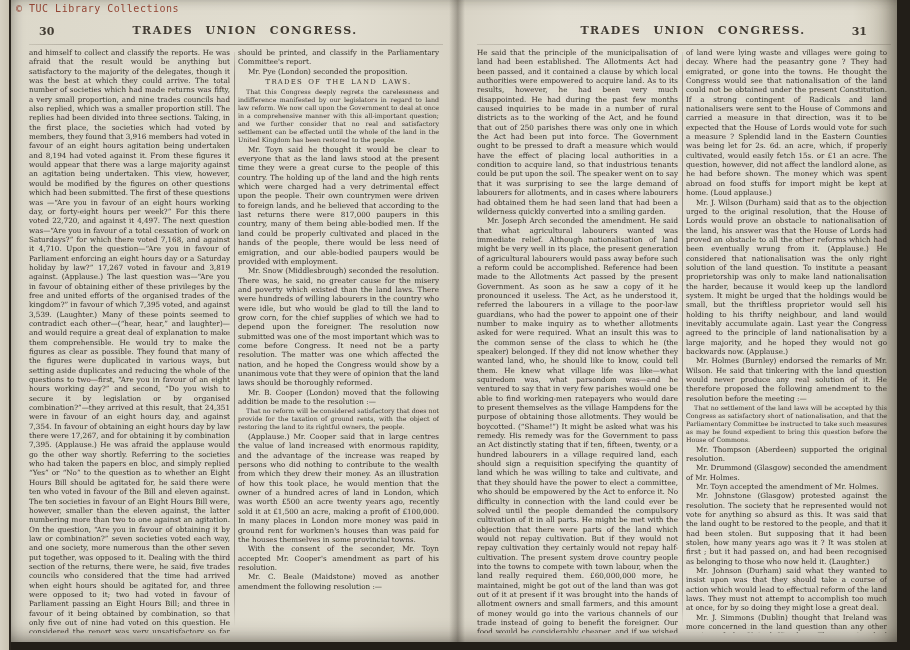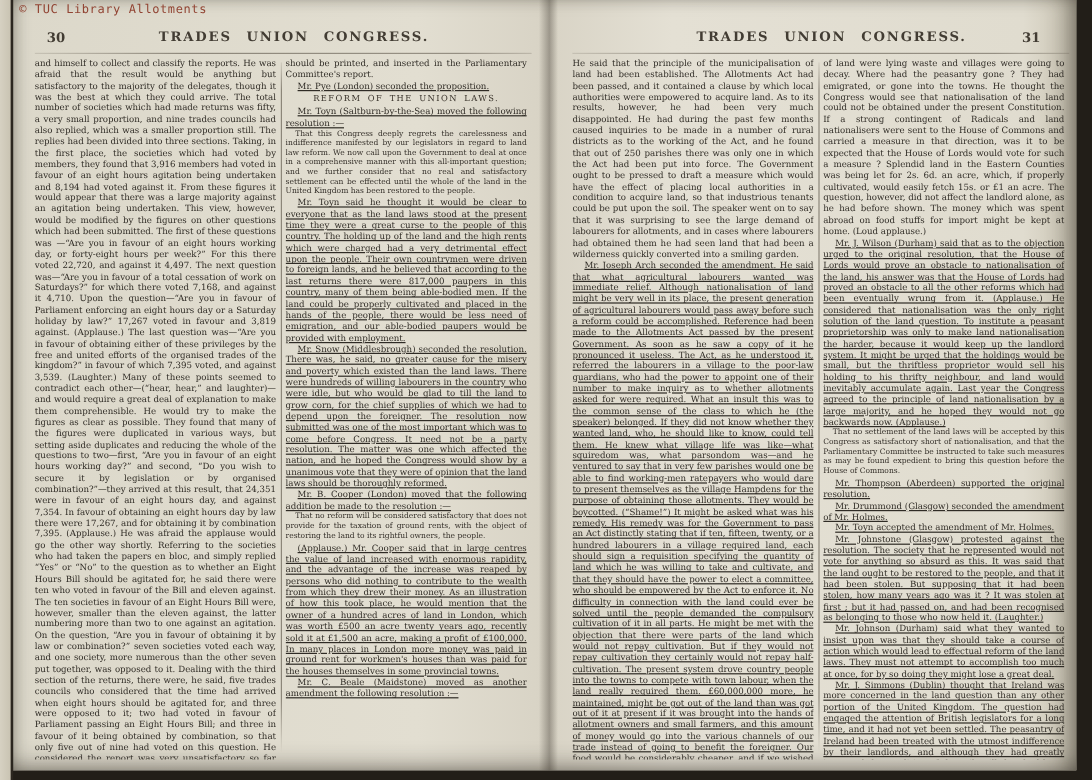--- a/index.html
+++ b/index.html
@@ -57,64 +57,64 @@
     font-size:7.2px;line-height:9.35px;
     color:#2f2b25;
     text-rendering:optimizeLegibility;
   }
   .colrule{
     width:1px;height:575px;margin:4px 3px 0 4px;
     background:linear-gradient(rgba(70,62,50,.1),rgba(70,62,50,.55) 4%,rgba(70,62,50,.55) 92%,rgba(70,62,50,0));
     flex:0 0 1px;
   }
   .blk{margin:0;}
-  .blk-p{text-indent:10px;text-decoration:underline;}
+  .blk-p{text-indent:10px;}
   .blk-c{text-indent:0;}
   .blk-q{
     font-size:6.3px;line-height:7.9px;
     margin:1px 0;text-indent:8px;color:#35302a;
   }
   .blk-h{
     text-align:center;text-indent:0;
     font-size:6.9px;letter-spacing:1.2px;word-spacing:2px;
     margin:2px 0 1px;color:#3a342c;
   }
 </style>
 </head>
 <body>
 
 <div class="edge-strip"></div>
 
 <div class="paper">
-  <div class="watermark">© TUC Library Allotments</div>
+  <div class="watermark">© TUC Library Collections</div>
 
   <div class="spread">
 
     <div class="page page-left">
       <div class="page-header">
         <span class="pageno pageno-left">30</span>
         <span class="running-title">TRADES UNION CONGRESS.</span>
       </div>
       <div class="header-rule"></div>
       <div class="columns">
         <div class="col">
             <div class="blk blk-c">and himself to collect and classify the reports.  He was afraid that the result would be anything but satisfactory to the majority of the delegates, though it was the best at which they could arrive.  The total number of societies which had made returns was fifty, a very small proportion, and nine trades councils had also replied, which was a smaller proportion still. The replies had been divided into three sections. Taking, in the first place, the societies which had voted by members, they found that 3,916 members had voted in favour of an eight hours agitation being undertaken and 8,194 had voted against it.  From these figures it would appear that there was a large majority against an agitation being undertaken. This view, however, would be modified by the figures on other questions which had been submitted.  The first of these questions was —“Are you in favour of an eight hours working day, or forty-eight hours per week?”  For this there voted 22,720, and against it 4,497.  The next question was—“Are you in favour of a total cessation of work on Saturdays?” for which there voted 7,168, and against it 4,710.  Upon the question—“Are you in favour of Parliament enforcing an eight hours day or a Saturday holiday by law?” 17,267 voted in favour and 3,819 against. (Applause.)  The last question was—“Are you in favour of obtaining either of these privileges by the free and united efforts of the organised trades of the kingdom?” in favour of which 7,395 voted, and against 3,539.  (Laughter.)  Many of these points seemed to contradict each other—(“hear, hear,” and laughter)—and would require a great deal of explanation to make them comprehensible.  He would try to make the figures as clear as possible.  They found that many of the figures were duplicated in various ways, but setting aside duplicates and reducing the whole of the questions to two—first, “Are you in favour of an eight hours working day?” and second, “Do you wish to secure it by legislation or by organised combination?”—they arrived at this result, that 24,351 were in favour of an eight hours day, and against 7,354.  In favour of obtaining an eight hours day by law there were 17,267, and for obtaining it by combination 7,395.  (Applause.)  He was afraid the applause would go the other way shortly.  Referring to the societies who had taken the papers en bloc, and simply replied “Yes” or “No” to the question as to whether an Eight Hours Bill should be agitated for, he said there were ten who voted in favour of the Bill and eleven against. The ten societies in favour of an Eight Hours Bill were, however, smaller than the eleven against, the latter numbering more than two to one against an agitation.  On the question, “Are you in favour of obtaining it by law or combination?” seven societies voted each way, and one society, more numerous than the other seven put together, was opposed to it. Dealing with the third section of the returns, there were, he said, five trades councils who considered that the time had arrived when eight hours should be agitated for, and three were opposed to it; two had voted in favour of Parliament passing an Eight Hours Bill; and three in favour of it being obtained by combination, so that only five out of nine had voted on this question.  He considered the report was very unsatisfactory so far as the votes recorded and the societies taking part in it were concerned.  He was of opinion that Congress ought to let the matter drop for the present, or take some further steps to obtain more information.</div>
           </div>
         <div class="colrule"></div>
         <div class="col">
-            <div class="blk blk-c">should be printed, and inserted in the Parliamentary Committee's report.</div>
+            <div class="blk blk-c">should be printed, and classify in the Parliamentary Committee's report.</div>
             <div class="blk blk-p">Mr. Pye (London) seconded the proposition.</div>
-            <div class="blk blk-h">REFORM OF THE UNION LAWS.</div>
-            <div class="blk blk-p">Mr. Toyn (Saltburn-by-the-Sea) moved the following resolution :—</div>
+            <div class="blk blk-h">TRADES OF THE LAND LAWS.</div>
             <div class="blk blk-q">That this Congress deeply regrets the carelessness and indifference manifested by our legislators in regard to land law reform.  We now call upon the Government to deal at once in a comprehensive manner with this all-important question; and we further consider that no real and satisfactory settlement can be effected until the whole of the land in the United Kingdom has been restored to the people.</div>
             <div class="blk blk-p">Mr. Toyn said he thought it would be clear to everyone that as the land laws stood at the present time they were a great curse to the people of this country. The holding up of the land and the high rents which were charged had a very detrimental effect upon the people.  Their own countrymen were driven to foreign lands, and he believed that according to the last returns there were 817,000 paupers in this country, many of them being able-bodied men.  If the land could be properly cultivated and placed in the hands of the people, there would be less need of emigration, and our able-bodied paupers would be provided with employment.</div>
             <div class="blk blk-p">Mr. Snow (Middlesbrough) seconded the resolution. There was, he said, no greater cause for the misery and poverty which existed than the land laws.  There were hundreds of willing labourers in the country who were idle, but who would be glad to till the land to grow corn, for the chief supplies of which we had to depend upon the foreigner.  The resolution now submitted was one of the most important which was to come before Congress.  It need not be a party resolution.  The matter was one which affected the nation, and he hoped the Congress would show by a unanimous vote that they were of opinion that the land laws should be thoroughly reformed.</div>
             <div class="blk blk-p">Mr. B. Cooper (London) moved that the following addition be made to the resolution :—</div>
             <div class="blk blk-q">That no reform will be considered satisfactory that does not provide for the taxation of ground rents, with the object of restoring the land to its rightful owners, the people.</div>
             <div class="blk blk-p">(Applause.)  Mr. Cooper said that in large centres the value of land increased with enormous rapidity, and the advantage of the increase was reaped by persons who did nothing to contribute to the wealth from which they drew their money.   As an illustration of how this took place, he would mention that the owner of a hundred acres of land in London, which was worth £500 an acre twenty years ago, recently sold it at £1,500 an acre, making a profit of £100,000.  In many places in London more money was paid in ground rent for workmen's houses than was paid for the houses themselves in some provincial towns.</div>
+            <div class="blk blk-p">With the consent of the seconder, Mr. Toyn accepted Mr. Cooper's amendment as part of his resolution.</div>
             <div class="blk blk-p">Mr. C. Beale (Maidstone) moved as another amendment the following resolution :—</div>
           </div>
       </div>
     </div>
 
     <div class="gutter"></div>
 
     <div class="page page-right">
       <div class="page-header">
         <span class="running-title">TRADES UNION CONGRESS.</span>
@@ -123,20 +123,21 @@
       <div class="header-rule"></div>
       <div class="columns">
         <div class="col">
             <div class="blk blk-c">He said that the principle of the municipalisation of land had been established.  The Allotments Act had been passed, and it contained a clause by which local authorities were empowered to acquire land.  As to its results, however, he had been very much disappointed.  He had during the past few months caused inquiries to be made in a number of rural districts as to the working of the Act, and he found that out of 250 parishes there was only one in which the Act had been put into force.  The Government ought to be pressed to draft a measure which would have the effect of placing local authorities in a condition to acquire land, so that industrious tenants could be put upon the soil.  The speaker went on to say that it was surprising to see the large demand of labourers for allotments, and in cases where labourers had obtained them he had seen land that had been a wilderness quickly converted into a smiling garden.</div>
             <div class="blk blk-p">Mr. Joseph Arch seconded the amendment.  He said that what agricultural labourers wanted was immediate relief.  Although nationalisation of land might be very well in its place, the present generation of agricultural labourers would pass away before such a reform could be accomplished.  Reference had been made to the Allotments Act passed by the present Government.  As soon as he saw a copy of it he pronounced it useless.  The Act, as he understood it, referred the labourers in a village to the poor-law guardians, who had the power to appoint one of their number to make inquiry as to whether allotments asked for were required.  What an insult this was to the common sense of the class to which he (the speaker) belonged.  If they did not know whether they wanted land, who, he should like to know, could tell them.  He knew what village life was like—what squiredom was, what parsondom was—and he ventured to say that in very few parishes would one be able to find working-men ratepayers who would dare to present themselves as the village Hampdens for the purpose of obtaining those allotments.  They would be boycotted.  (“Shame!”) It might be asked what was his remedy.  His remedy was for the Government to pass an Act distinctly stating that if ten, fifteen, twenty, or a hundred labourers in a village required land, each should sign a requisition specifying the quantity of land which he was willing to take and cultivate, and that they should have the power to elect a committee, who should be empowered by the Act to enforce it. No difficulty in connection with the land could ever be solved until the people demanded the compulsory cultivation of it in all parts.  He might be met with the objection that there were parts of the land which would not repay cultivation.  But if they would not repay cultivation they certainly would not repay half-cultivation.  The present system drove country people into the towns to compete with town labour, when the land really required them.  £60,000,000 more, he maintained, might be got out of the land than was got out of it at present if it was brought into the hands of allotment owners and small farmers, and this amount of money would go into the various channels of our trade instead of going to benefit the foreigner.  Our food would be considerably cheaper, and if we wished to compete successfully with other nations in manufacture and in trade we must have cheap food for the operative.  We had a great deal of pauperism, but what else could be expected when men were divorced year after year from the soil ?  In almost every county hundreds and thousands of acres</div>
           </div>
         <div class="colrule"></div>
         <div class="col">
             <div class="blk blk-c">of land were lying waste and villages were going to decay.  Where had the peasantry gone ?  They had emigrated, or gone into the towns.  He thought the Congress would see that nationalisation of the land could not be obtained under the present Constitution.  If a strong contingent of Radicals and land nationalisers were sent to the House of Commons and carried a measure in that direction, was it to be expected that the House of Lords would vote for such a measure ?   Splendid land in the Eastern Counties was being let for 2s. 6d. an acre, which, if properly cultivated, would easily fetch 15s. or £1 an acre.  The question, however, did not affect the landlord alone, as he had before shown.  The money which was spent abroad on food stuffs for import might be kept at home.  (Loud applause.)</div>
             <div class="blk blk-p">Mr. J. Wilson (Durham) said that as to the objection urged to the original resolution, that the House of Lords would prove an obstacle to nationalisation of the land, his answer was that the House of Lords had proved an obstacle to all the other reforms which had been eventually wrung from it. (Applause.) He considered that nationalisation was the only right solution of the land question.  To institute a peasant proprietorship was only to make land nationalisation the harder, because it would keep up the landlord system.  It might be urged that the holdings would be small, but the thriftless proprietor would sell his holding to his thrifty neighbour, and land would inevitably accumulate again.  Last year the Congress agreed to the principle of land nationalisation by a large majority, and he hoped they would not go backwards now.  (Applause.)</div>
+            <div class="blk blk-p">Mr. Holmes (Burnley) endorsed the remarks of Mr. Wilson.  He said that tinkering with the land question would never produce any real solution of it. He therefore proposed the following amendment to the resolution before the meeting :—</div>
             <div class="blk blk-q">That no settlement of the land laws will be accepted by this Congress as satisfactory short of nationalisation, and that the Parliamentary Committee be instructed to take such measures as may be found expedient to bring this question before the House of Commons.</div>
             <div class="blk blk-p">Mr. Thompson (Aberdeen) supported the original resolution.</div>
             <div class="blk blk-p">Mr. Drummond (Glasgow) seconded the amendment of Mr. Holmes.</div>
             <div class="blk blk-p">Mr. Toyn accepted the amendment of Mr. Holmes.</div>
             <div class="blk blk-p">Mr. Johnstone (Glasgow) protested against the resolution.  The society that he represented would not vote for anything so absurd as this.  It was said that the land ought to be restored to the people, and that it had been stolen.  But supposing that it had been stolen, how many years ago was it ?  It was stolen at first ; but it had passed on, and had been recognised as belonging to those who now held it. (Laughter.)</div>
             <div class="blk blk-p">Mr. Johnson (Durham) said what they wanted to insist upon was that they should take a course of action which would lead to effectual reform of the land laws.  They must not attempt to accomplish too much at once, for by so doing they might lose a great deal.</div>
             <div class="blk blk-p">Mr. J. Simmons (Dublin) thought that Ireland was more concerned in the land question than any other portion of the United Kingdom.   The question had engaged the attention of British legislators for a long time, and it had not yet been settled.   The peasantry of Ireland had been treated with the utmost indifference by their landlords, and although they had greatly improved the condition of the soil, still they had been left in the most abject poverty.   As the tenants had</div>
           </div>
       </div>
     </div>

